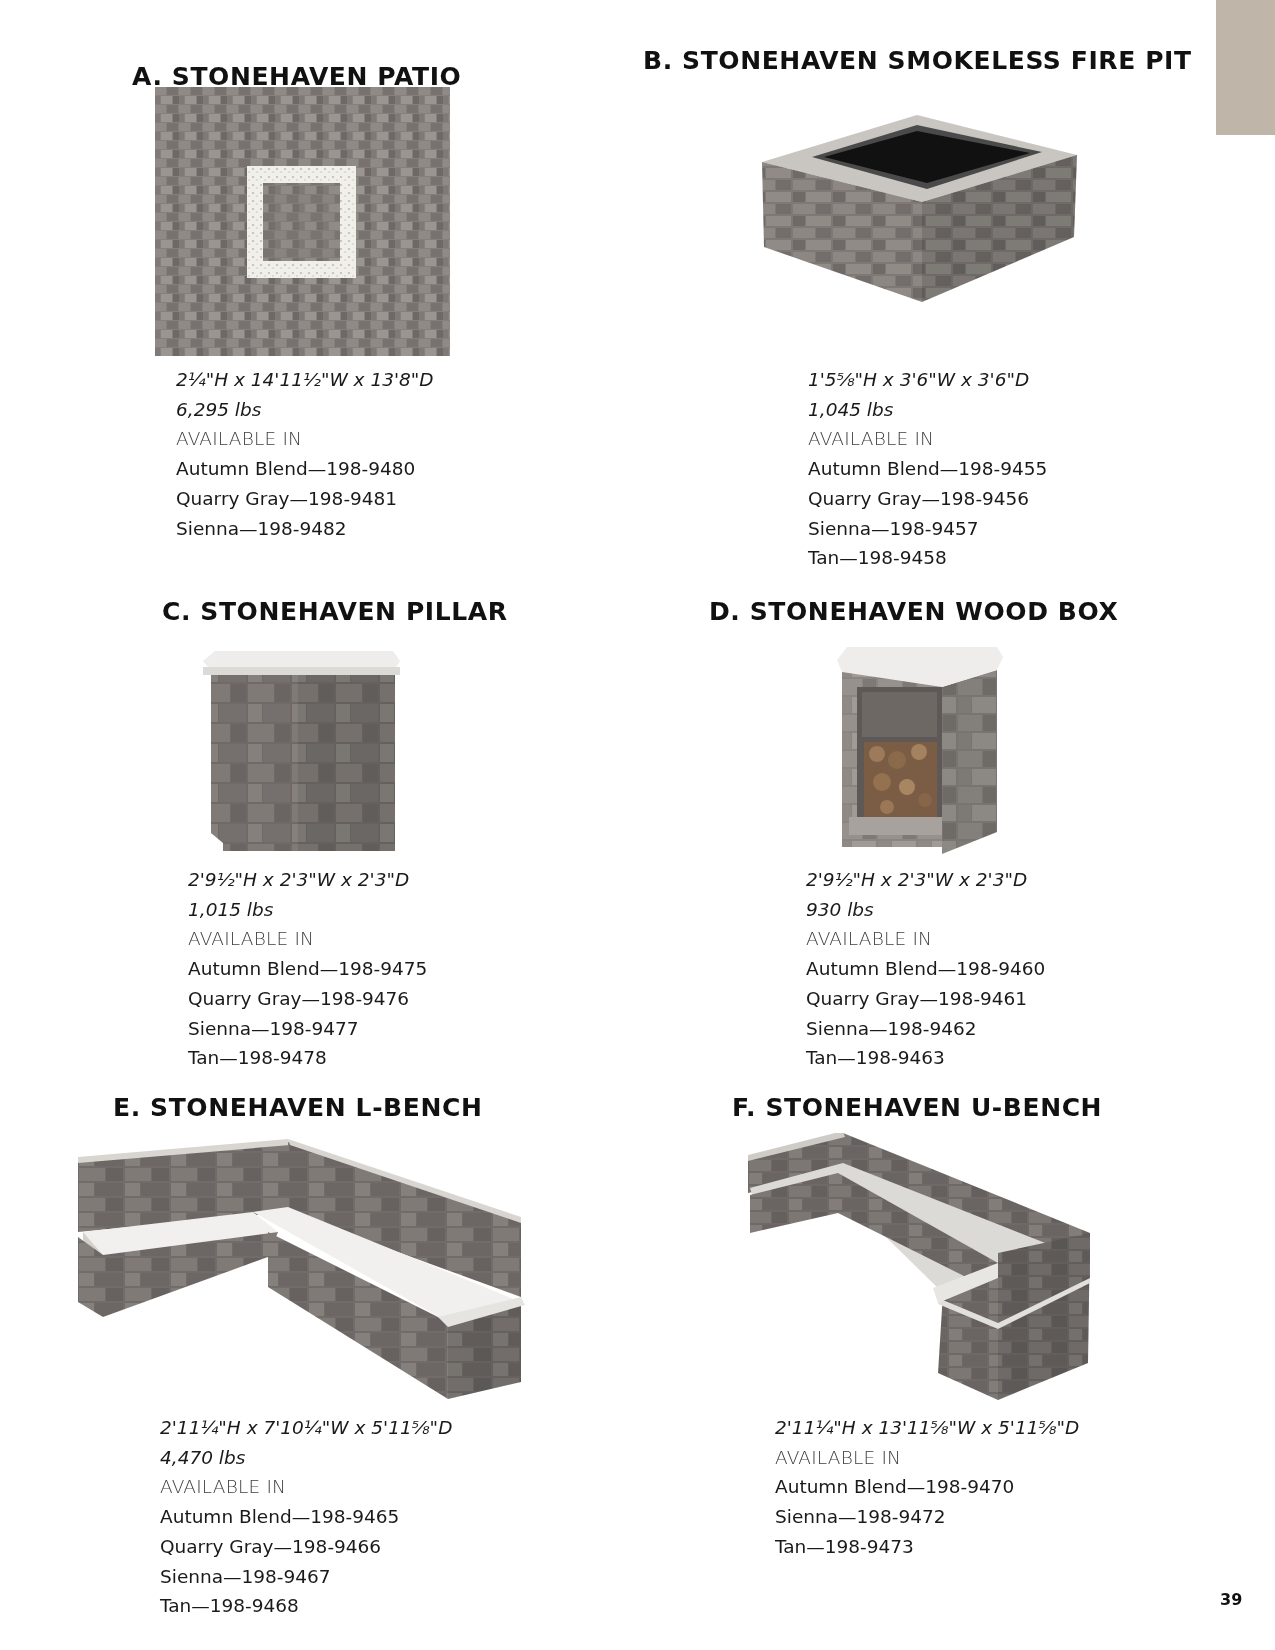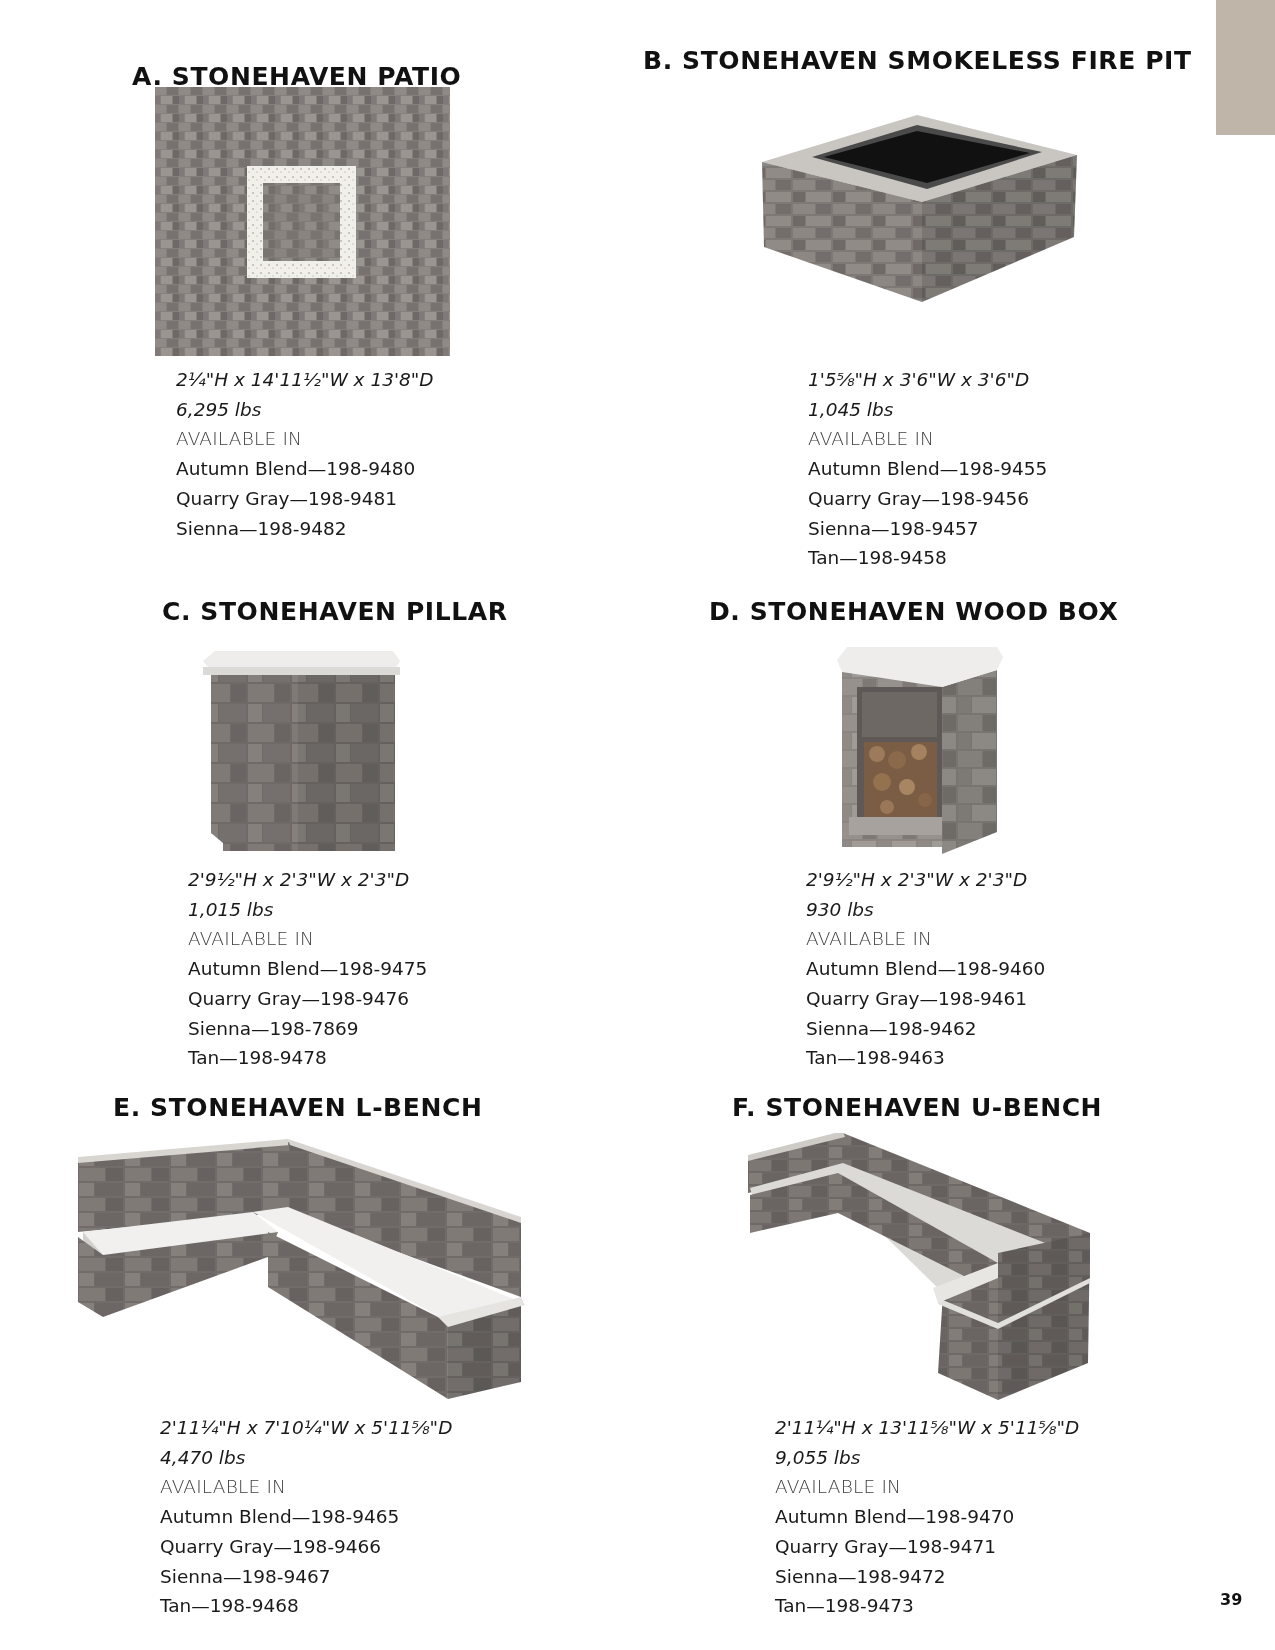--- a/index.html
+++ b/index.html
@@ -105,21 +105,21 @@
     <polygon points="0,18 12,8 190,8 197,18 190,30 10,30" fill="#eeedeb"></polygon>
     <rect x="0" y="24" width="197" height="8" fill="#dcdad7"></rect>
   </svg>
 </div>
 <div class="specs" style="left:188px; top:865px;">
   <span class="line dim">2'9½"H x 2'3"W x 2'3"D</span>
   <span class="line wt">1,015 lbs</span>
   <span class="line avail">AVAILABLE IN</span>
   <span class="line">Autumn Blend—198-9475</span>
   <span class="line">Quarry Gray—198-9476</span>
-  <span class="line">Sienna—198-7869</span>
+  <span class="line">Sienna—198-9477</span>
   <span class="line">Tan—198-9478</span>
 </div>
 
 <div class="title" style="left:709px; top:599px;">D. STONEHAVEN WOOD BOX</div>
 <div class="img" style="left:837px; top:642px; width:166px; height:212px;">
   <svg width="166" height="212" viewBox="0 0 166 212">
     <defs>
       <pattern id="brickD" width="40" height="36" patternUnits="userSpaceOnUse">
         <rect width="40" height="36" fill="#8a8581"></rect>
         <rect x="1" y="1" width="24" height="16" fill="#96918d"></rect>
@@ -224,21 +224,19 @@
 
     <polygon points="195,160 250,140 250,267 190,240" fill="url(#brickF)"></polygon>
     <polygon points="250,120 342,100 340,230 250,267" fill="url(#brickF)"></polygon>
     <polygon points="250,120 342,100 340,230 250,267" fill="#000" opacity="0.1"></polygon>
     <polygon points="190,165 250,190 342,145 342,150 250,196 190,171" fill="#e2e0dc"></polygon>
     <polygon points="185,155 250,130 250,145 190,170" fill="#e8e6e2"></polygon>
   </svg>
 </div>
 <div class="specs" style="left:775px; top:1413px;">
   <span class="line dim">2'11¼"H x 13'11⅝"W x 5'11⅝"D</span>
-  <span class="line wt">9,055 lbs</span>
   <span class="line avail">AVAILABLE IN</span>
   <span class="line">Autumn Blend—198-9470</span>
-  <span class="line">Quarry Gray—198-9471</span>
   <span class="line">Sienna—198-9472</span>
   <span class="line">Tan—198-9473</span>
 </div>
 
 <div class="page-num">39</div>
 
 </body></html>

